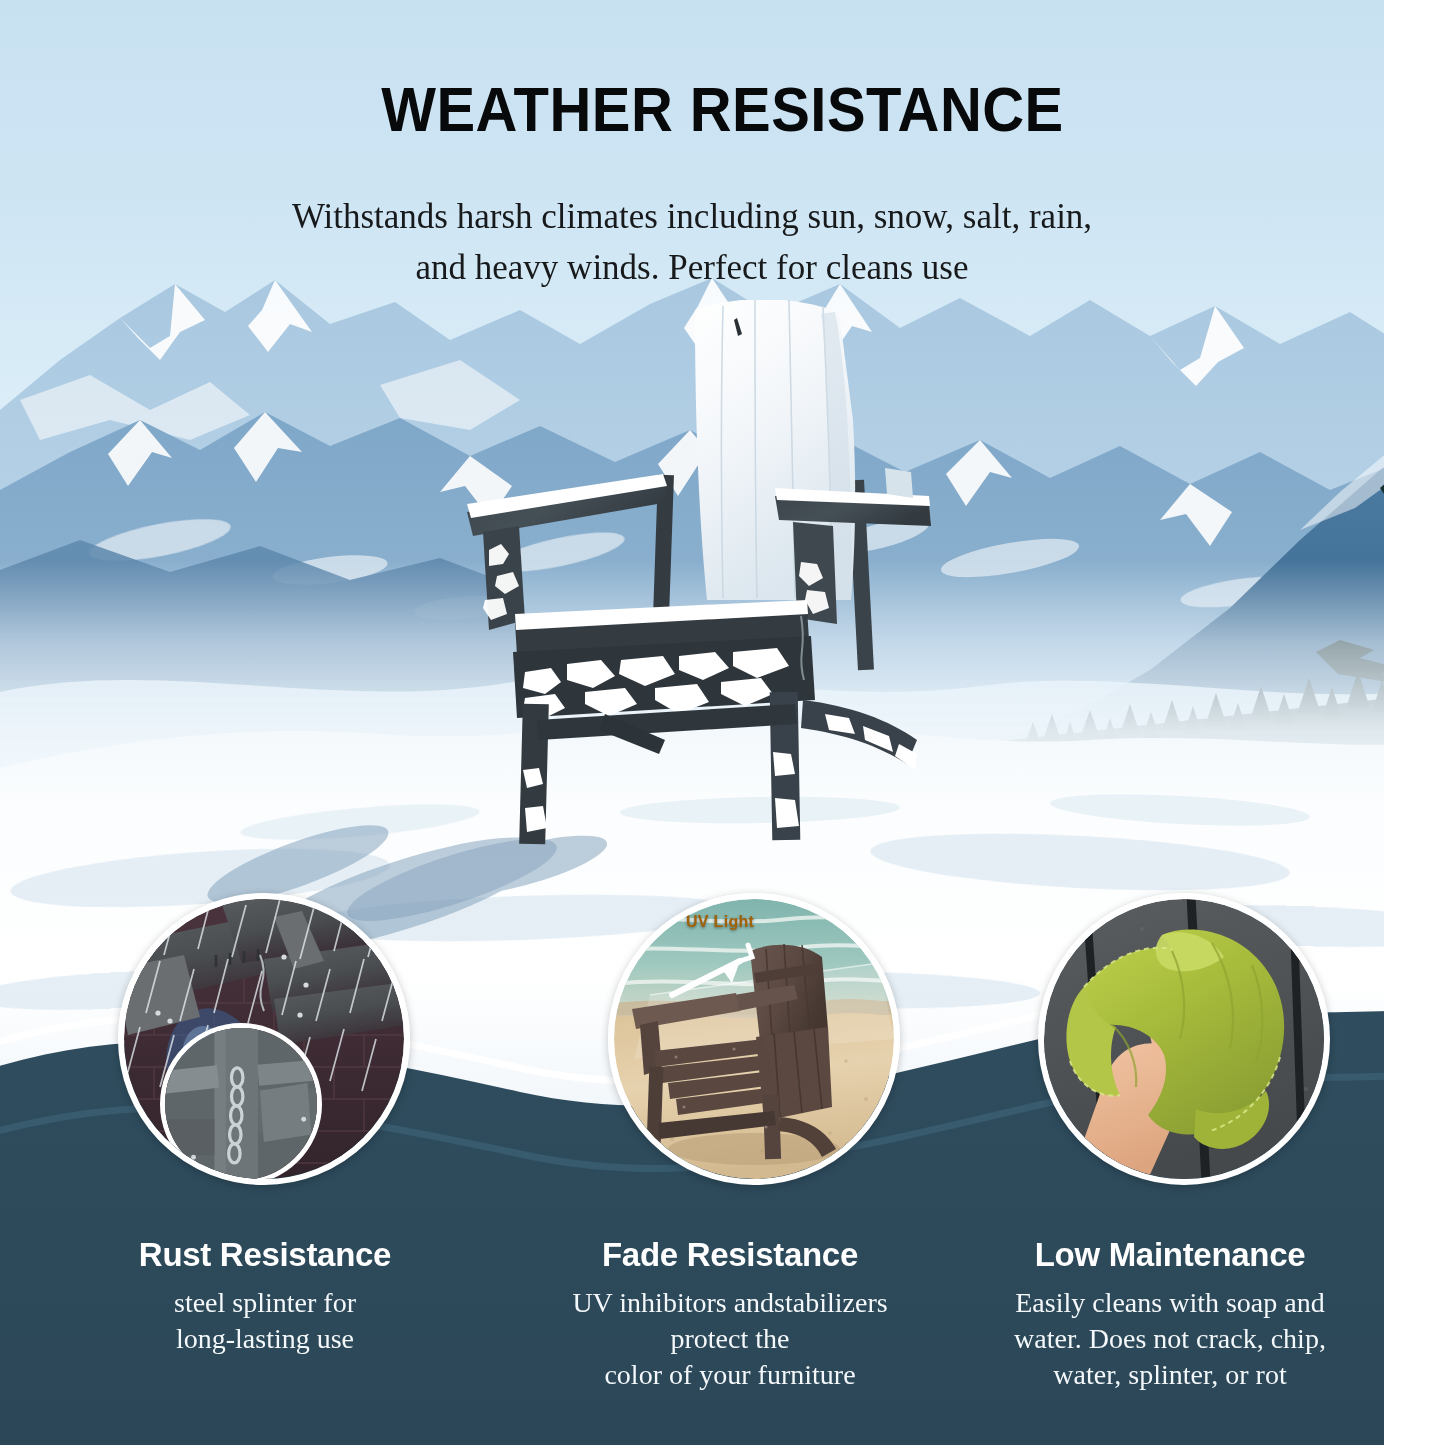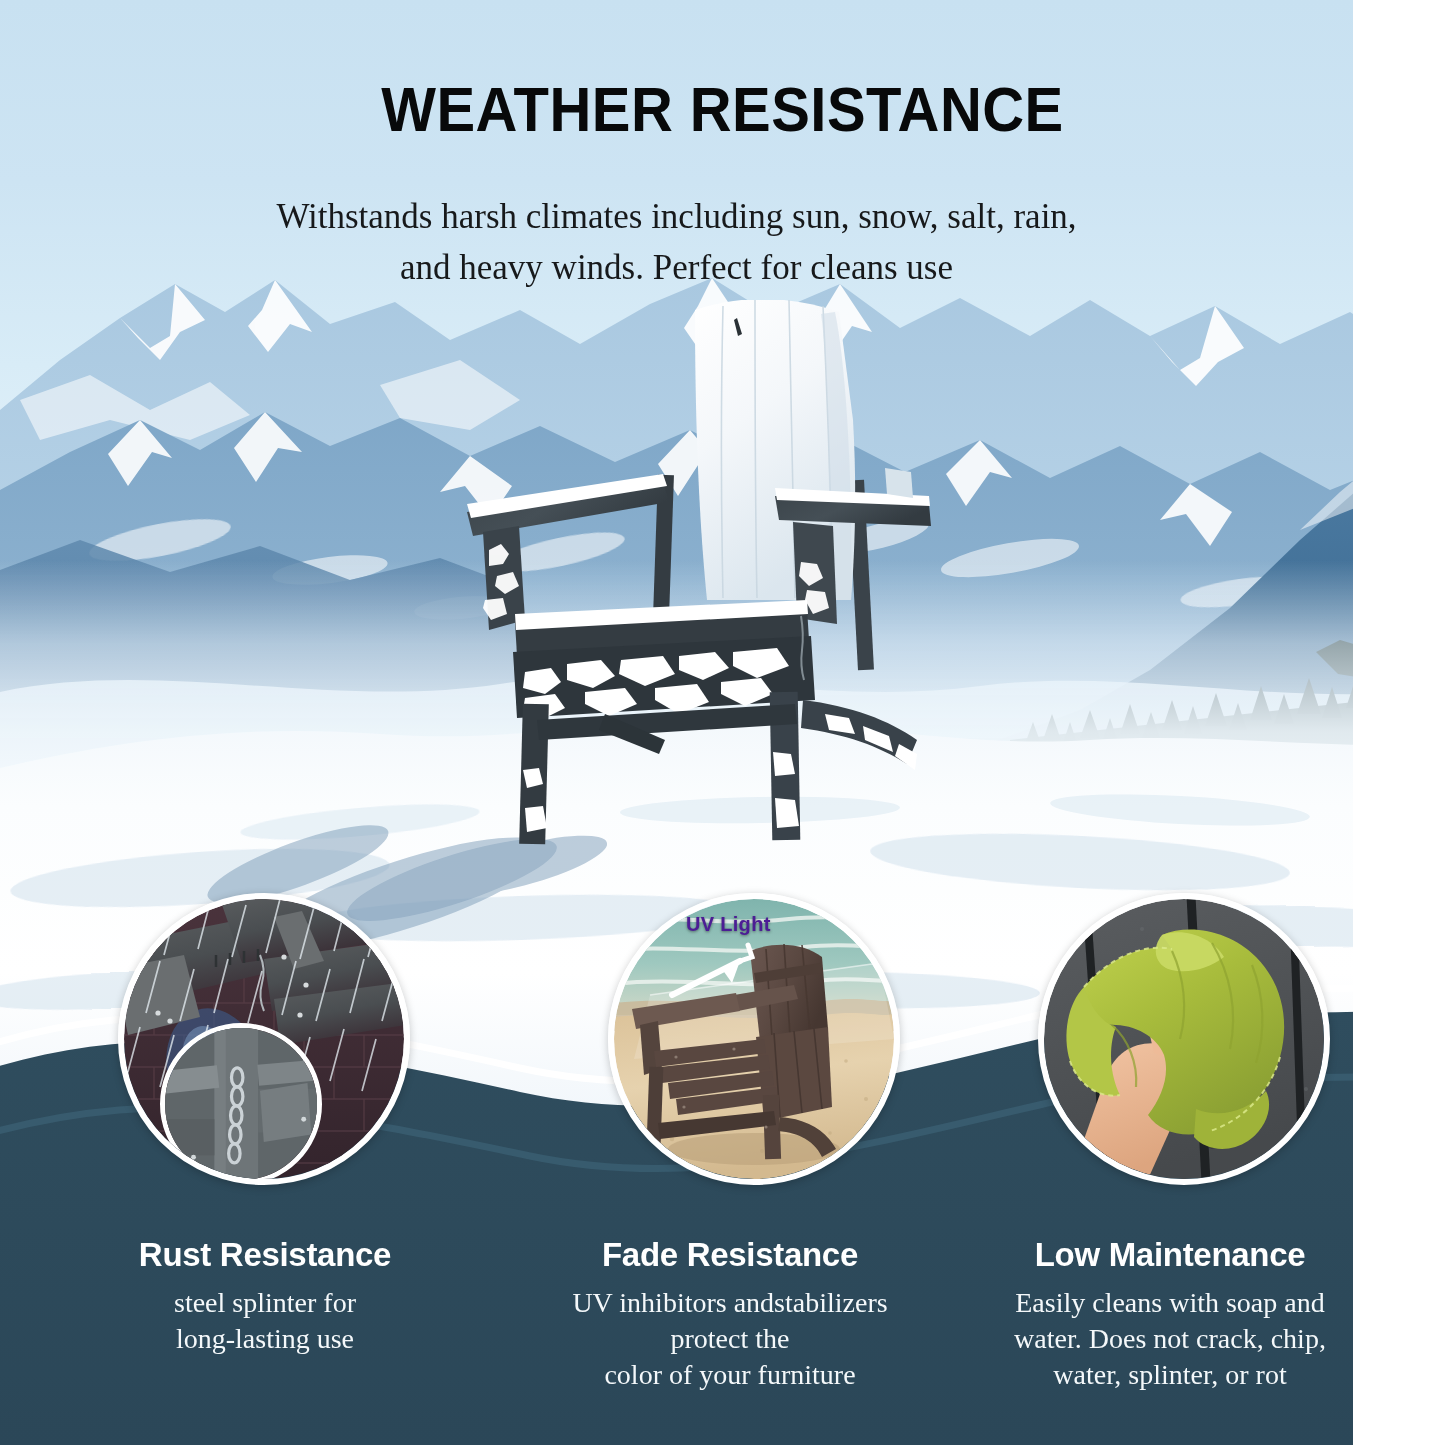--- a/index.html
+++ b/index.html
@@ -8,20 +8,21 @@
     padding: 0;
     background: #ffffff;
   }
   #infographic {
     position: relative;
     width: 1353px;
     height: 1445px;
     overflow: hidden;
     font-family: "Liberation Sans", sans-serif;
     background: #cfe4f2;
+    padding-left: 31px;
   }
 
   
   .sky {
     position: absolute;
     left: 0; top: 0;
     width: 1445px; height: 700px;
     background: linear-gradient(180deg,
         #c8e1f1 0%,
         #cde4f3 26%,
@@ -136,22 +137,22 @@
     border: 5px solid #ffffff;
     box-sizing: border-box;
     z-index: 4;
   }
 
   
   .uv-label {
     position: absolute;
     left: 72px;
     top: 14px;
-    color: #4c1d95;
-    font-size: 20px;
+    color: #a16207;
+    font-size: 16px;
     font-weight: 600;
     letter-spacing: 0.3px;
     text-shadow: 0 1px 3px rgba(0,0,0,0.45);
     z-index: 6;
     font-family: "Liberation Sans", sans-serif;
     white-space: nowrap;
   }
   .uv-arrow { position: absolute; left: 0; top: 0; z-index: 5; }
 
   

